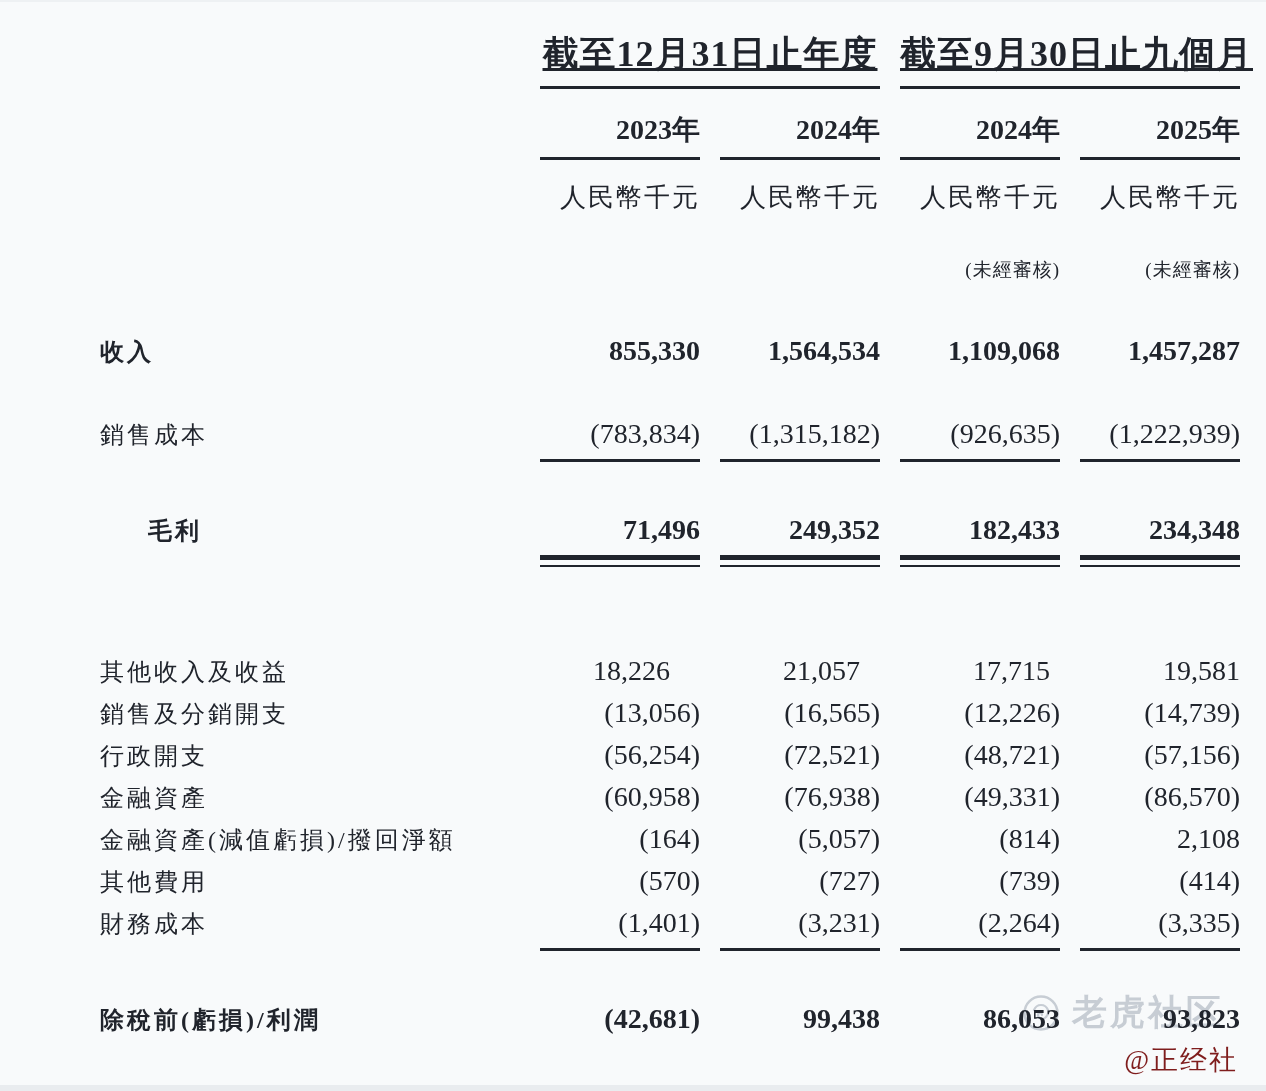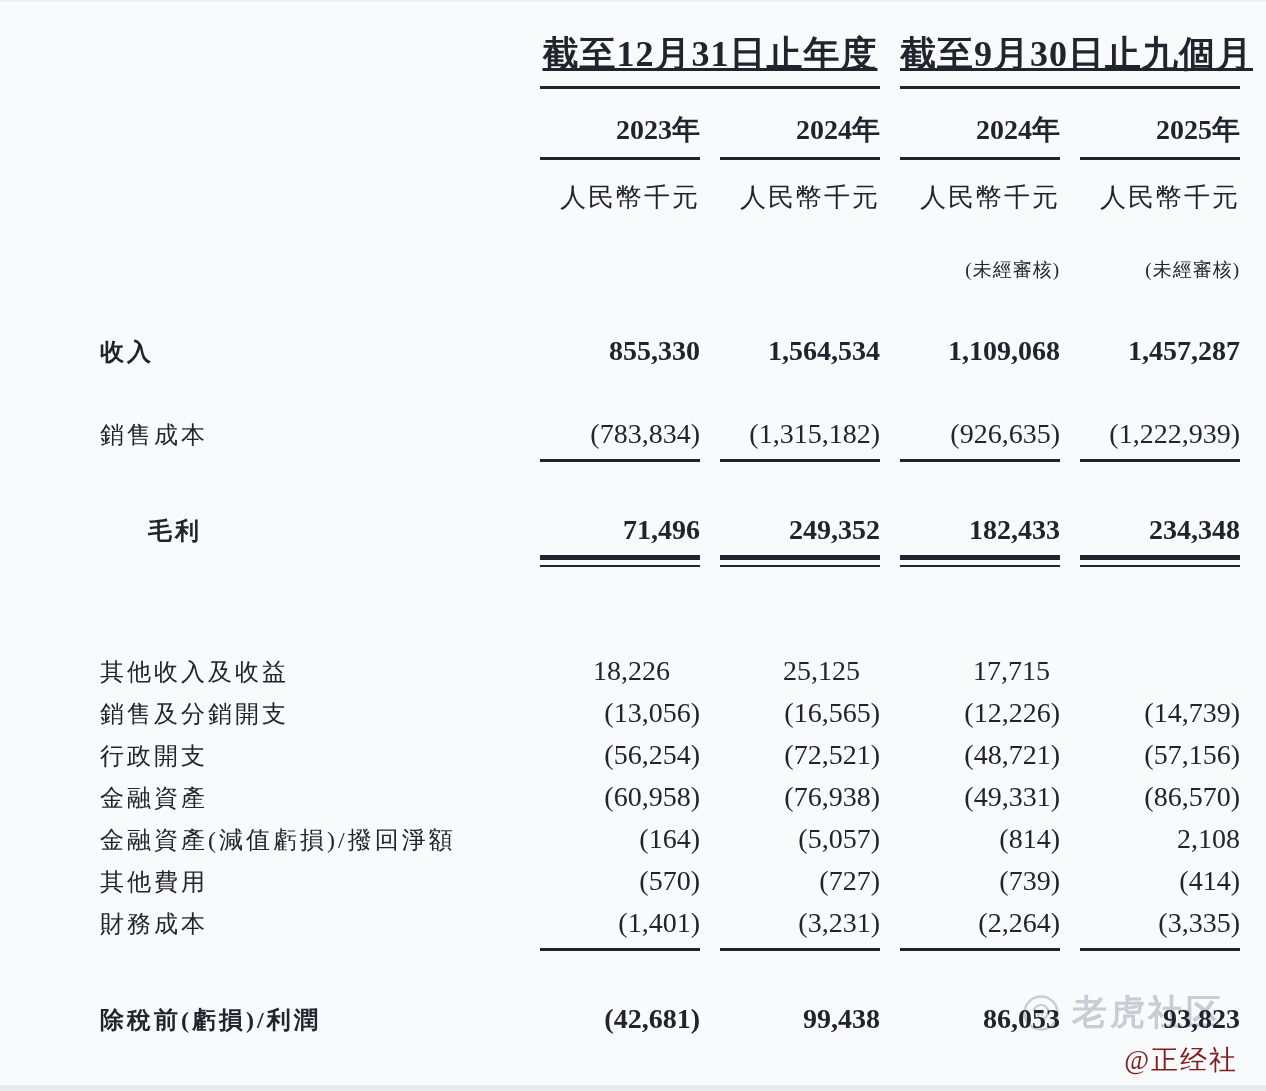--- a/index.html
+++ b/index.html
@@ -185,22 +185,23 @@
       <div class="lbl">毛利</div>
       <div class="num"><span>71,496</span><div class="dblline"></div></div>
       <div class="num"><span>249,352</span><div class="dblline"></div></div>
       <div class="num"><span>182,433</span><div class="dblline"></div></div>
       <div class="num"><span>234,348</span><div class="dblline"></div></div>
     </div>
 
     <div class="row mt-block">
       <div class="lbl">其他收入及收益</div>
       <div class="num">18,226</div>
-      <div class="num">25,125</div>
+      <div class="num">21,057</div>
       <div class="num">17,715</div>
+      <div class="num">19,581</div>
     </div>
 
     <div class="row mt-item">
       <div class="lbl">銷售及分銷開支</div>
       <div class="num">(13,056)</div>
       <div class="num">(16,565)</div>
       <div class="num">(12,226)</div>
       <div class="num">(14,739)</div>
     </div>
 

